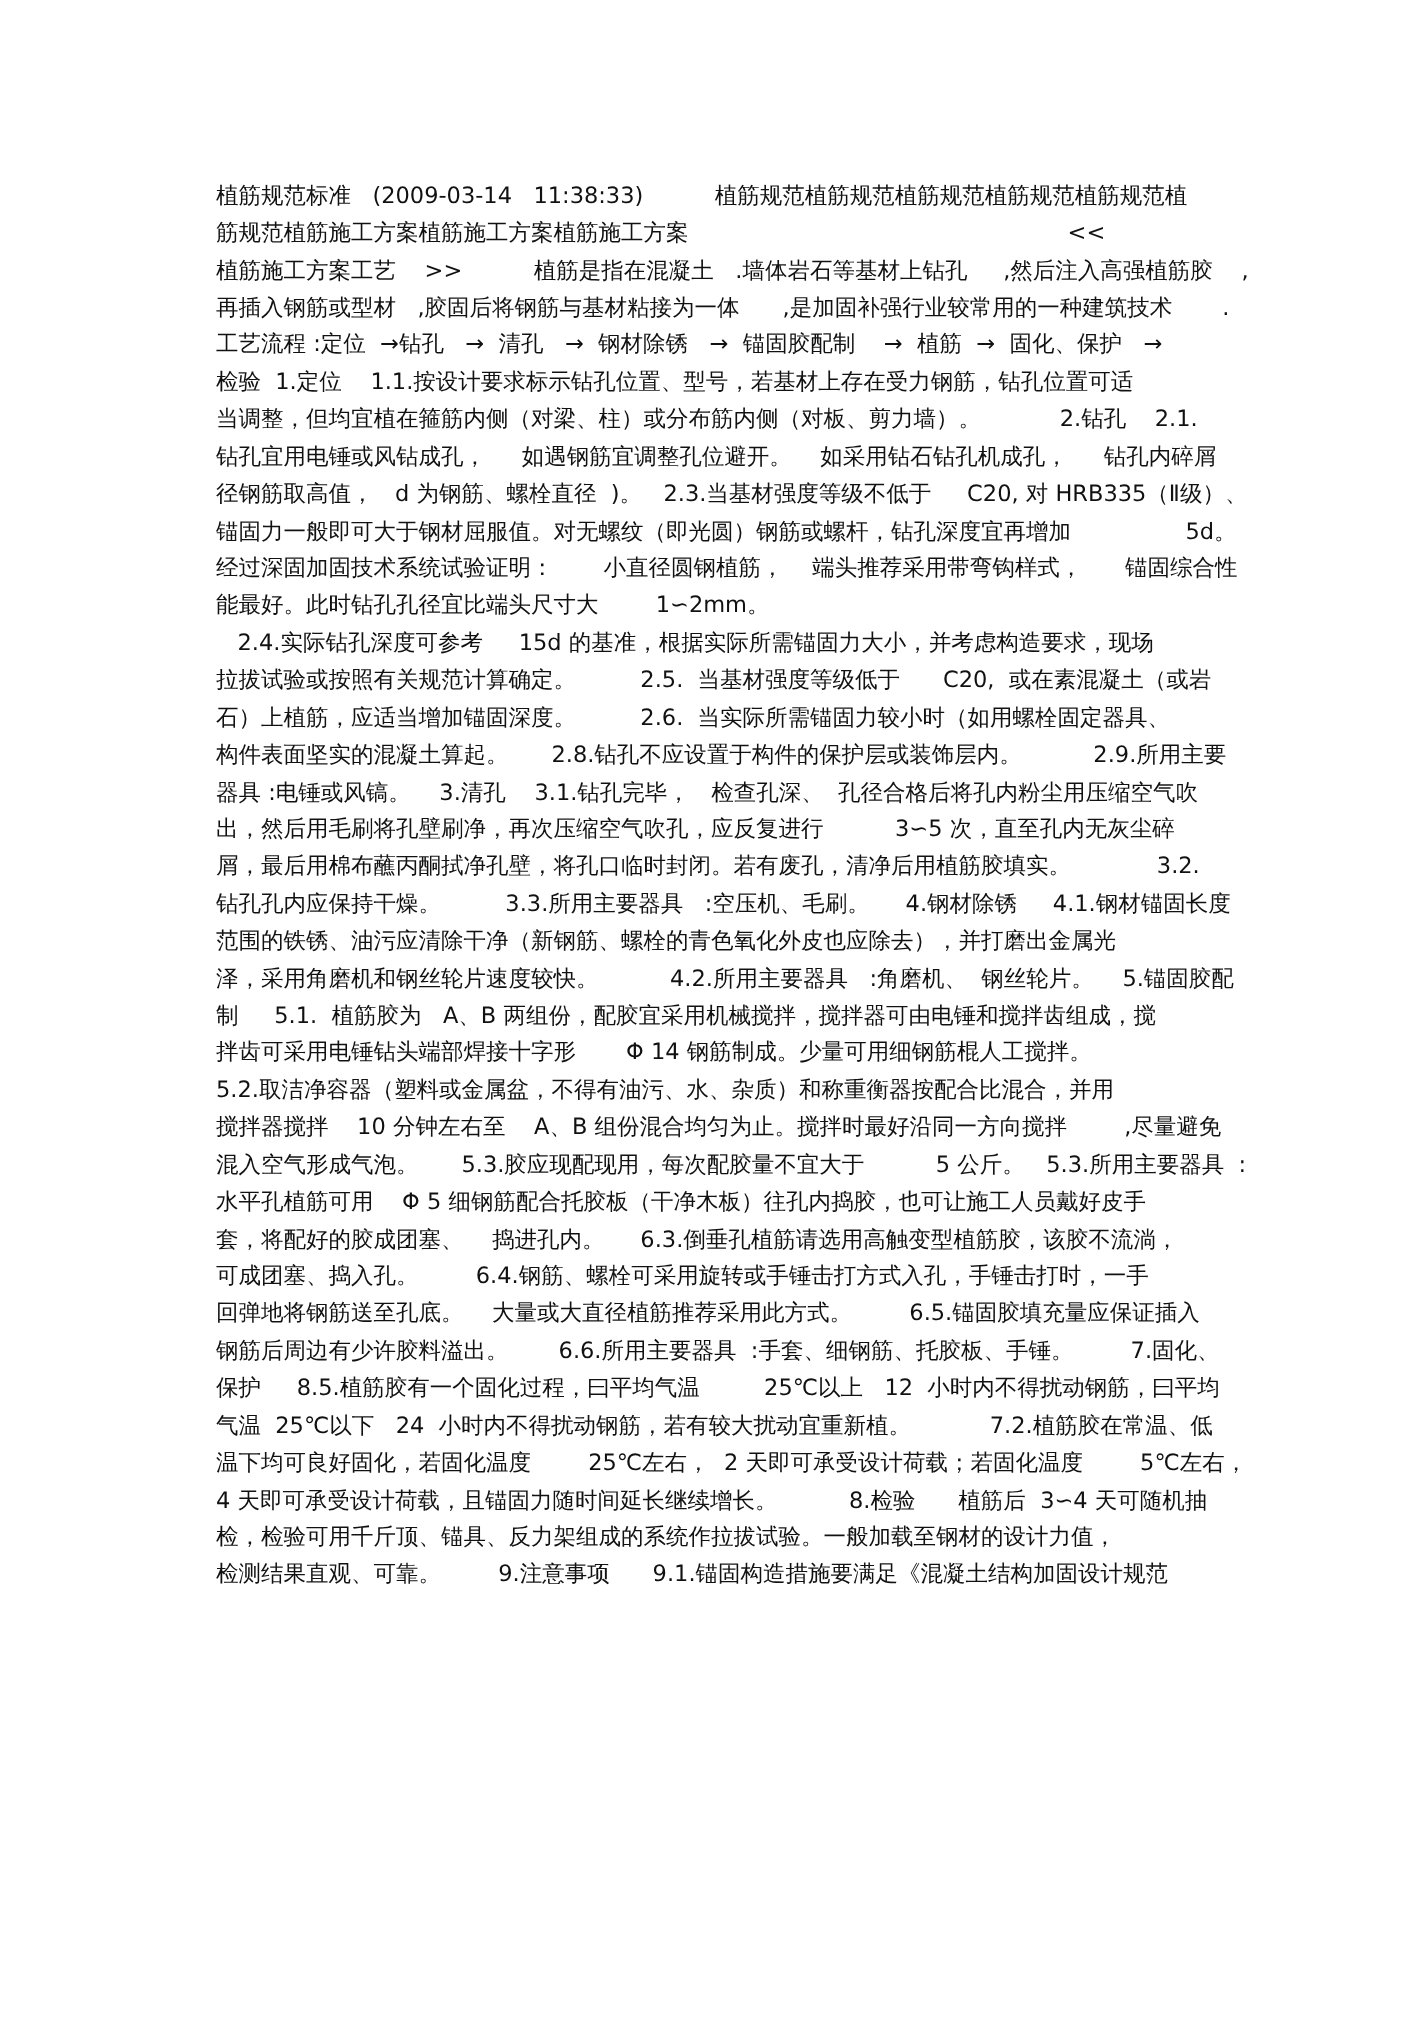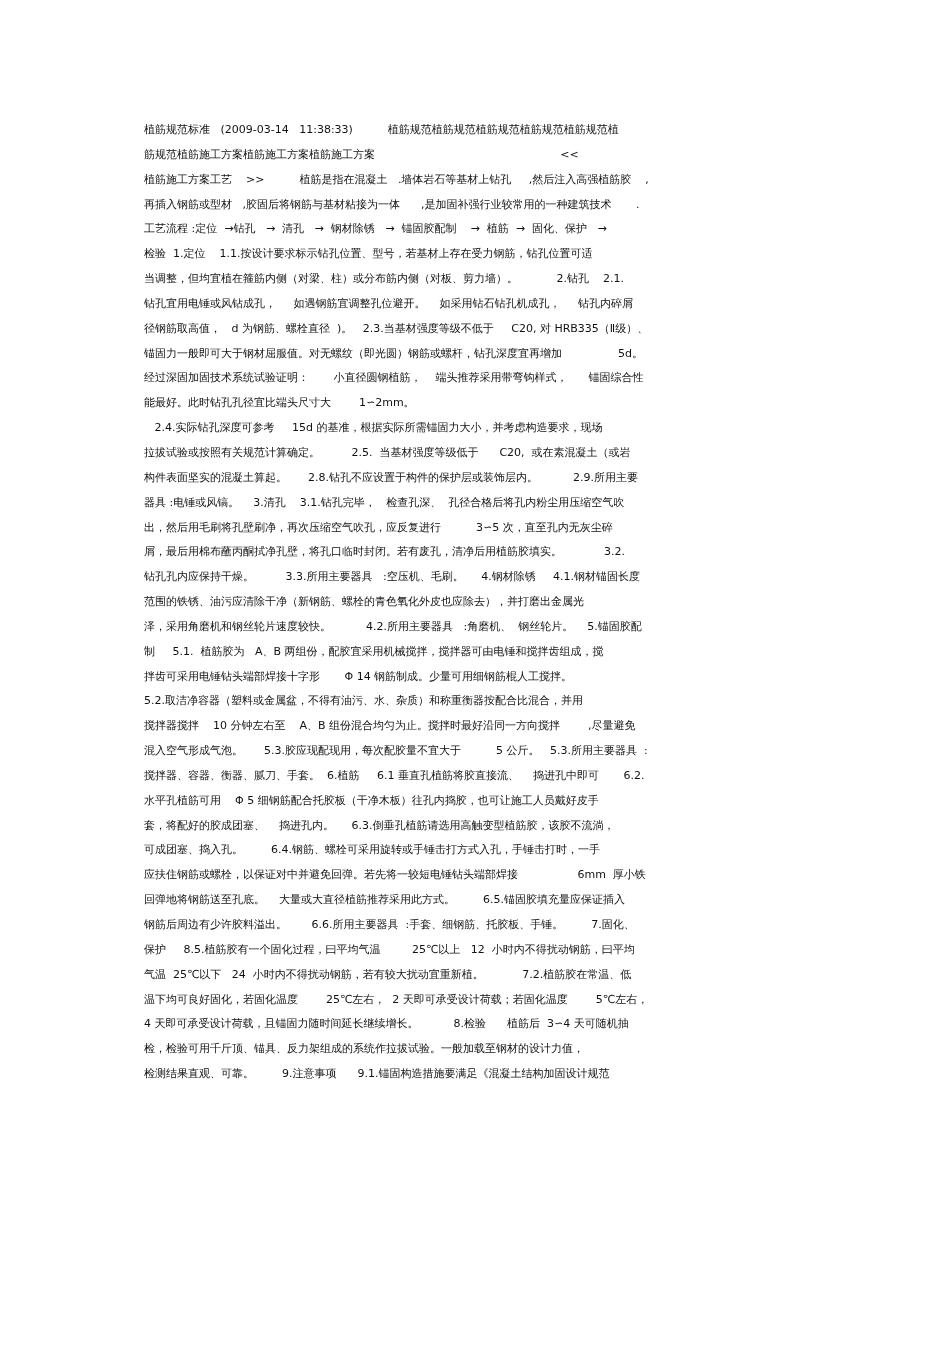--- a/index.html
+++ b/index.html
@@ -1,57 +1,56 @@
 <!DOCTYPE html>
 <html><head>
 <meta charset="utf-8">
 <style>
   html, body { margin:0; padding:0; background:#ffffff; }
   body { width:950px; height:1345px; position:relative; overflow:hidden;
          font-family:"DejaVu Sans", "Liberation Sans", sans-serif; color:#111; }
   .page { position:absolute; left:0; top:0; width:950px; height:1345px; background:#fff; }
   .doc { position:absolute; left:144px; top:118px; width:670px; }
-  .line { height:24.85px; line-height:24.85px; font-size:11px; white-space:pre; letter-spacing:0px; }
+  .line { height:24.85px; line-height:24.85px; font-size:15px; white-space:pre; letter-spacing:0px; }
 </style>
 </head>
 <body>
 
 <div class="page">
   <div class="doc">
     <div class="line">植筋规范标准   (2009-03-14   11:38:33)          植筋规范植筋规范植筋规范植筋规范植筋规范植</div>
     <div class="line">筋规范植筋施工方案植筋施工方案植筋施工方案                                                     &lt;&lt;</div>
     <div class="line">植筋施工方案工艺    &gt;&gt;          植筋是指在混凝土   .墙体岩石等基材上钻孔     ,然后注入高强植筋胶    ,</div>
     <div class="line">再插入钢筋或型材   ,胶固后将钢筋与基材粘接为一体      ,是加固补强行业较常用的一种建筑技术       .</div>
     <div class="line">工艺流程 :定位  →钻孔   →  清孔   →  钢材除锈   →  锚固胶配制    →  植筋  →  固化、保护   →</div>
     <div class="line">检验  1.定位    1.1.按设计要求标示钻孔位置、型号，若基材上存在受力钢筋，钻孔位置可适</div>
     <div class="line">当调整，但均宜植在箍筋内侧（对梁、柱）或分布筋内侧（对板、剪力墙）。           2.钻孔    2.1.</div>
     <div class="line">钻孔宜用电锤或风钻成孔，     如遇钢筋宜调整孔位避开。    如采用钻石钻孔机成孔，     钻孔内碎屑</div>
     <div class="line">径钢筋取高值，   d 为钢筋、螺栓直径  )。   2.3.当基材强度等级不低于     C20, 对 HRB335（Ⅱ级）、</div>
     <div class="line">锚固力一般即可大于钢材屈服值。对无螺纹（即光圆）钢筋或螺杆，钻孔深度宜再增加                5d。</div>
     <div class="line">经过深固加固技术系统试验证明：       小直径圆钢植筋，    端头推荐采用带弯钩样式，      锚固综合性</div>
     <div class="line">能最好。此时钻孔孔径宜比端头尺寸大        1∽2mm。</div>
     <div class="line">   2.4.实际钻孔深度可参考     15d 的基准，根据实际所需锚固力大小，并考虑构造要求，现场</div>
     <div class="line">拉拔试验或按照有关规范计算确定。         2.5.  当基材强度等级低于      C20,  或在素混凝土（或岩</div>
+    <div class="line">石）上植筋，应适当增加锚固深度。         2.6.  当实际所需锚固力较小时（如用螺栓固定器具、</div>
     <div class="line">构件表面坚实的混凝土算起。      2.8.钻孔不应设置于构件的保护层或装饰层内。          2.9.所用主要</div>
     <div class="line">器具 :电锤或风镐。    3.清孔    3.1.钻孔完毕，   检查孔深、  孔径合格后将孔内粉尘用压缩空气吹</div>
     <div class="line">出，然后用毛刷将孔壁刷净，再次压缩空气吹孔，应反复进行          3∽5 次，直至孔内无灰尘碎</div>
     <div class="line">屑，最后用棉布蘸丙酮拭净孔壁，将孔口临时封闭。若有废孔，清净后用植筋胶填实。            3.2.</div>
     <div class="line">钻孔孔内应保持干燥。         3.3.所用主要器具   :空压机、毛刷。     4.钢材除锈     4.1.钢材锚固长度</div>
     <div class="line">范围的铁锈、油污应清除干净（新钢筋、螺栓的青色氧化外皮也应除去），并打磨出金属光</div>
     <div class="line">泽，采用角磨机和钢丝轮片速度较快。          4.2.所用主要器具   :角磨机、  钢丝轮片。    5.锚固胶配</div>
     <div class="line">制     5.1.  植筋胶为   A、B 两组份，配胶宜采用机械搅拌，搅拌器可由电锤和搅拌齿组成，搅</div>
     <div class="line">拌齿可采用电锤钻头端部焊接十字形       Φ 14 钢筋制成。少量可用细钢筋棍人工搅拌。</div>
     <div class="line">5.2.取洁净容器（塑料或金属盆，不得有油污、水、杂质）和称重衡器按配合比混合，并用</div>
     <div class="line">搅拌器搅拌    10 分钟左右至    A、B 组份混合均匀为止。搅拌时最好沿同一方向搅拌        ,尽量避免</div>
     <div class="line">混入空气形成气泡。      5.3.胶应现配现用，每次配胶量不宜大于          5 公斤。   5.3.所用主要器具  :</div>
-    <div class="line">搅拌器、容器、衡器、腻刀、手套。  6.植筋     6.1 垂直孔植筋将胶直接流、    捣进孔中即可       6.2.</div>
     <div class="line">水平孔植筋可用    Φ 5 细钢筋配合托胶板（干净木板）往孔内捣胶，也可让施工人员戴好皮手</div>
     <div class="line">套，将配好的胶成团塞、    捣进孔内。     6.3.倒垂孔植筋请选用高触变型植筋胶，该胶不流淌，</div>
     <div class="line">可成团塞、捣入孔。        6.4.钢筋、螺栓可采用旋转或手锤击打方式入孔，手锤击打时，一手</div>
-    <div class="line">应扶住钢筋或螺栓，以保证对中并避免回弹。若先将一较短电锤钻头端部焊接                 6mm  厚小铁</div>
     <div class="line">回弹地将钢筋送至孔底。    大量或大直径植筋推荐采用此方式。        6.5.锚固胶填充量应保证插入</div>
     <div class="line">钢筋后周边有少许胶料溢出。       6.6.所用主要器具  :手套、细钢筋、托胶板、手锤。        7.固化、</div>
     <div class="line">保护     8.5.植筋胶有一个固化过程，曰平均气温         25℃以上   12  小时内不得扰动钢筋，曰平均</div>
     <div class="line">气温  25℃以下   24  小时内不得扰动钢筋，若有较大扰动宜重新植。           7.2.植筋胶在常温、低</div>
     <div class="line">温下均可良好固化，若固化温度        25℃左右，  2 天即可承受设计荷载；若固化温度        5℃左右，</div>
     <div class="line">4 天即可承受设计荷载，且锚固力随时间延长继续增长。          8.检验      植筋后  3∽4 天可随机抽</div>
     <div class="line">检，检验可用千斤顶、锚具、反力架组成的系统作拉拔试验。一般加载至钢材的设计力值，</div>
     <div class="line">检测结果直观、可靠。        9.注意事项      9.1.锚固构造措施要满足《混凝土结构加固设计规范</div>
   </div>
 </div>

